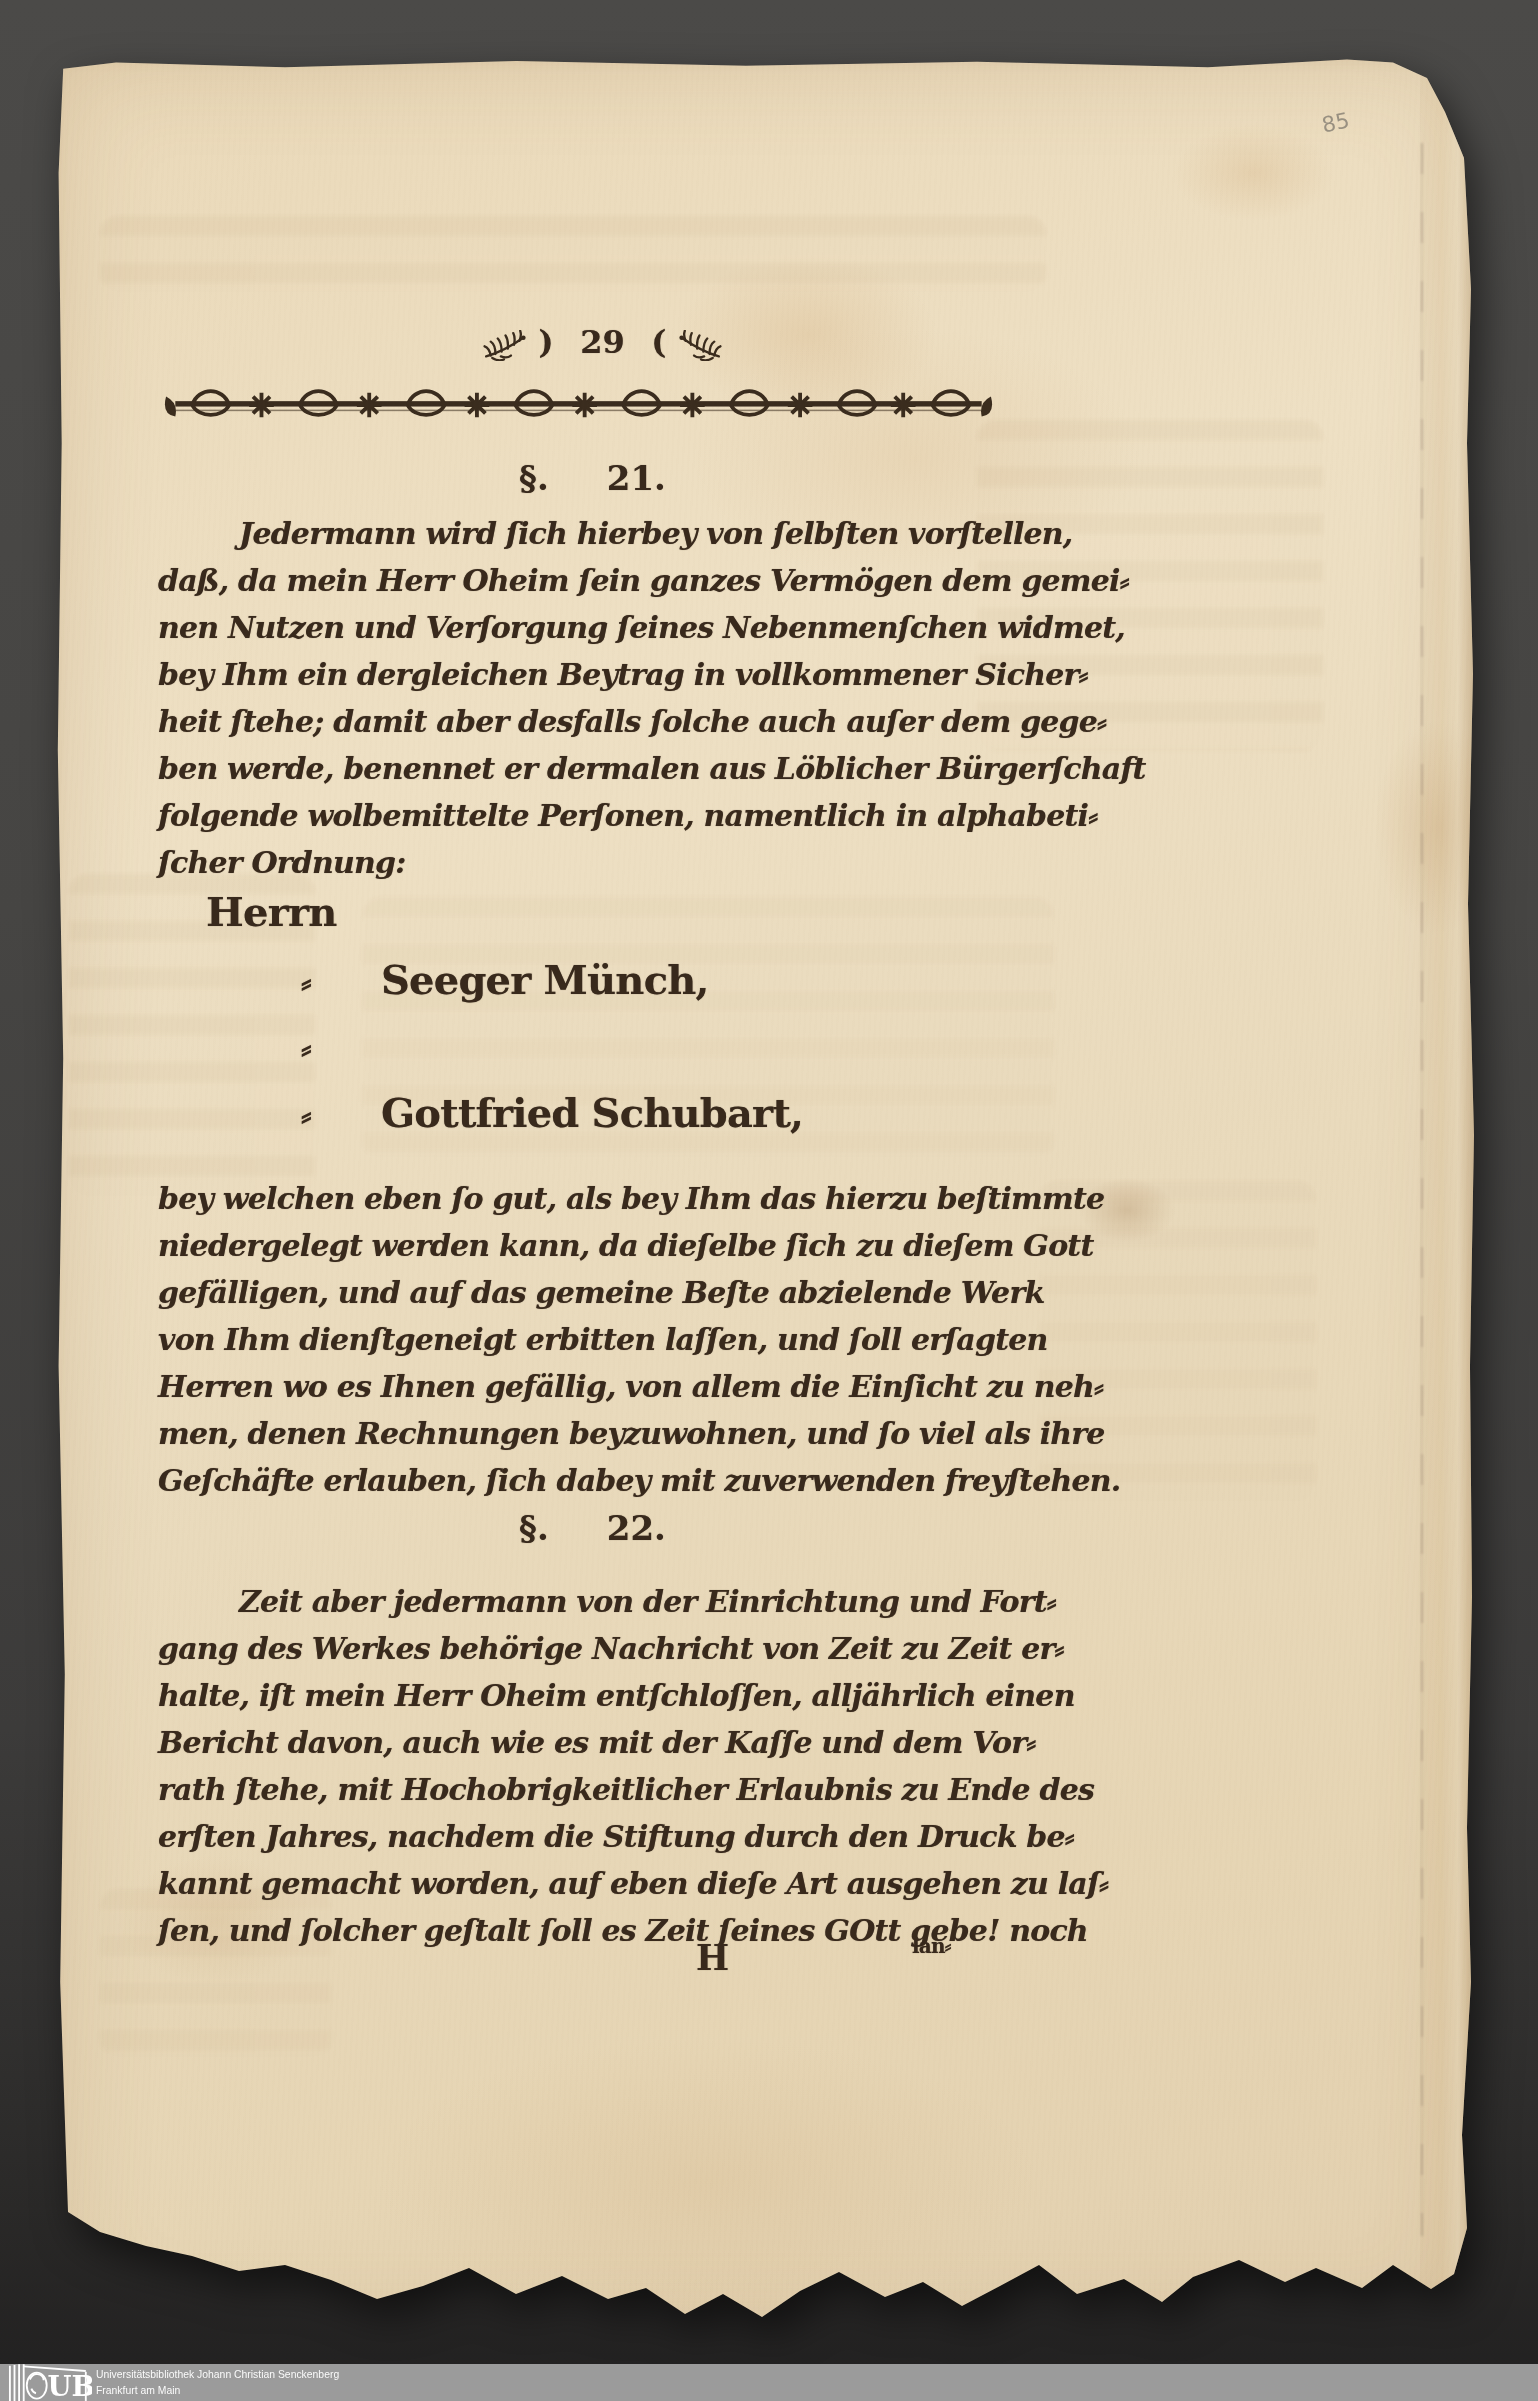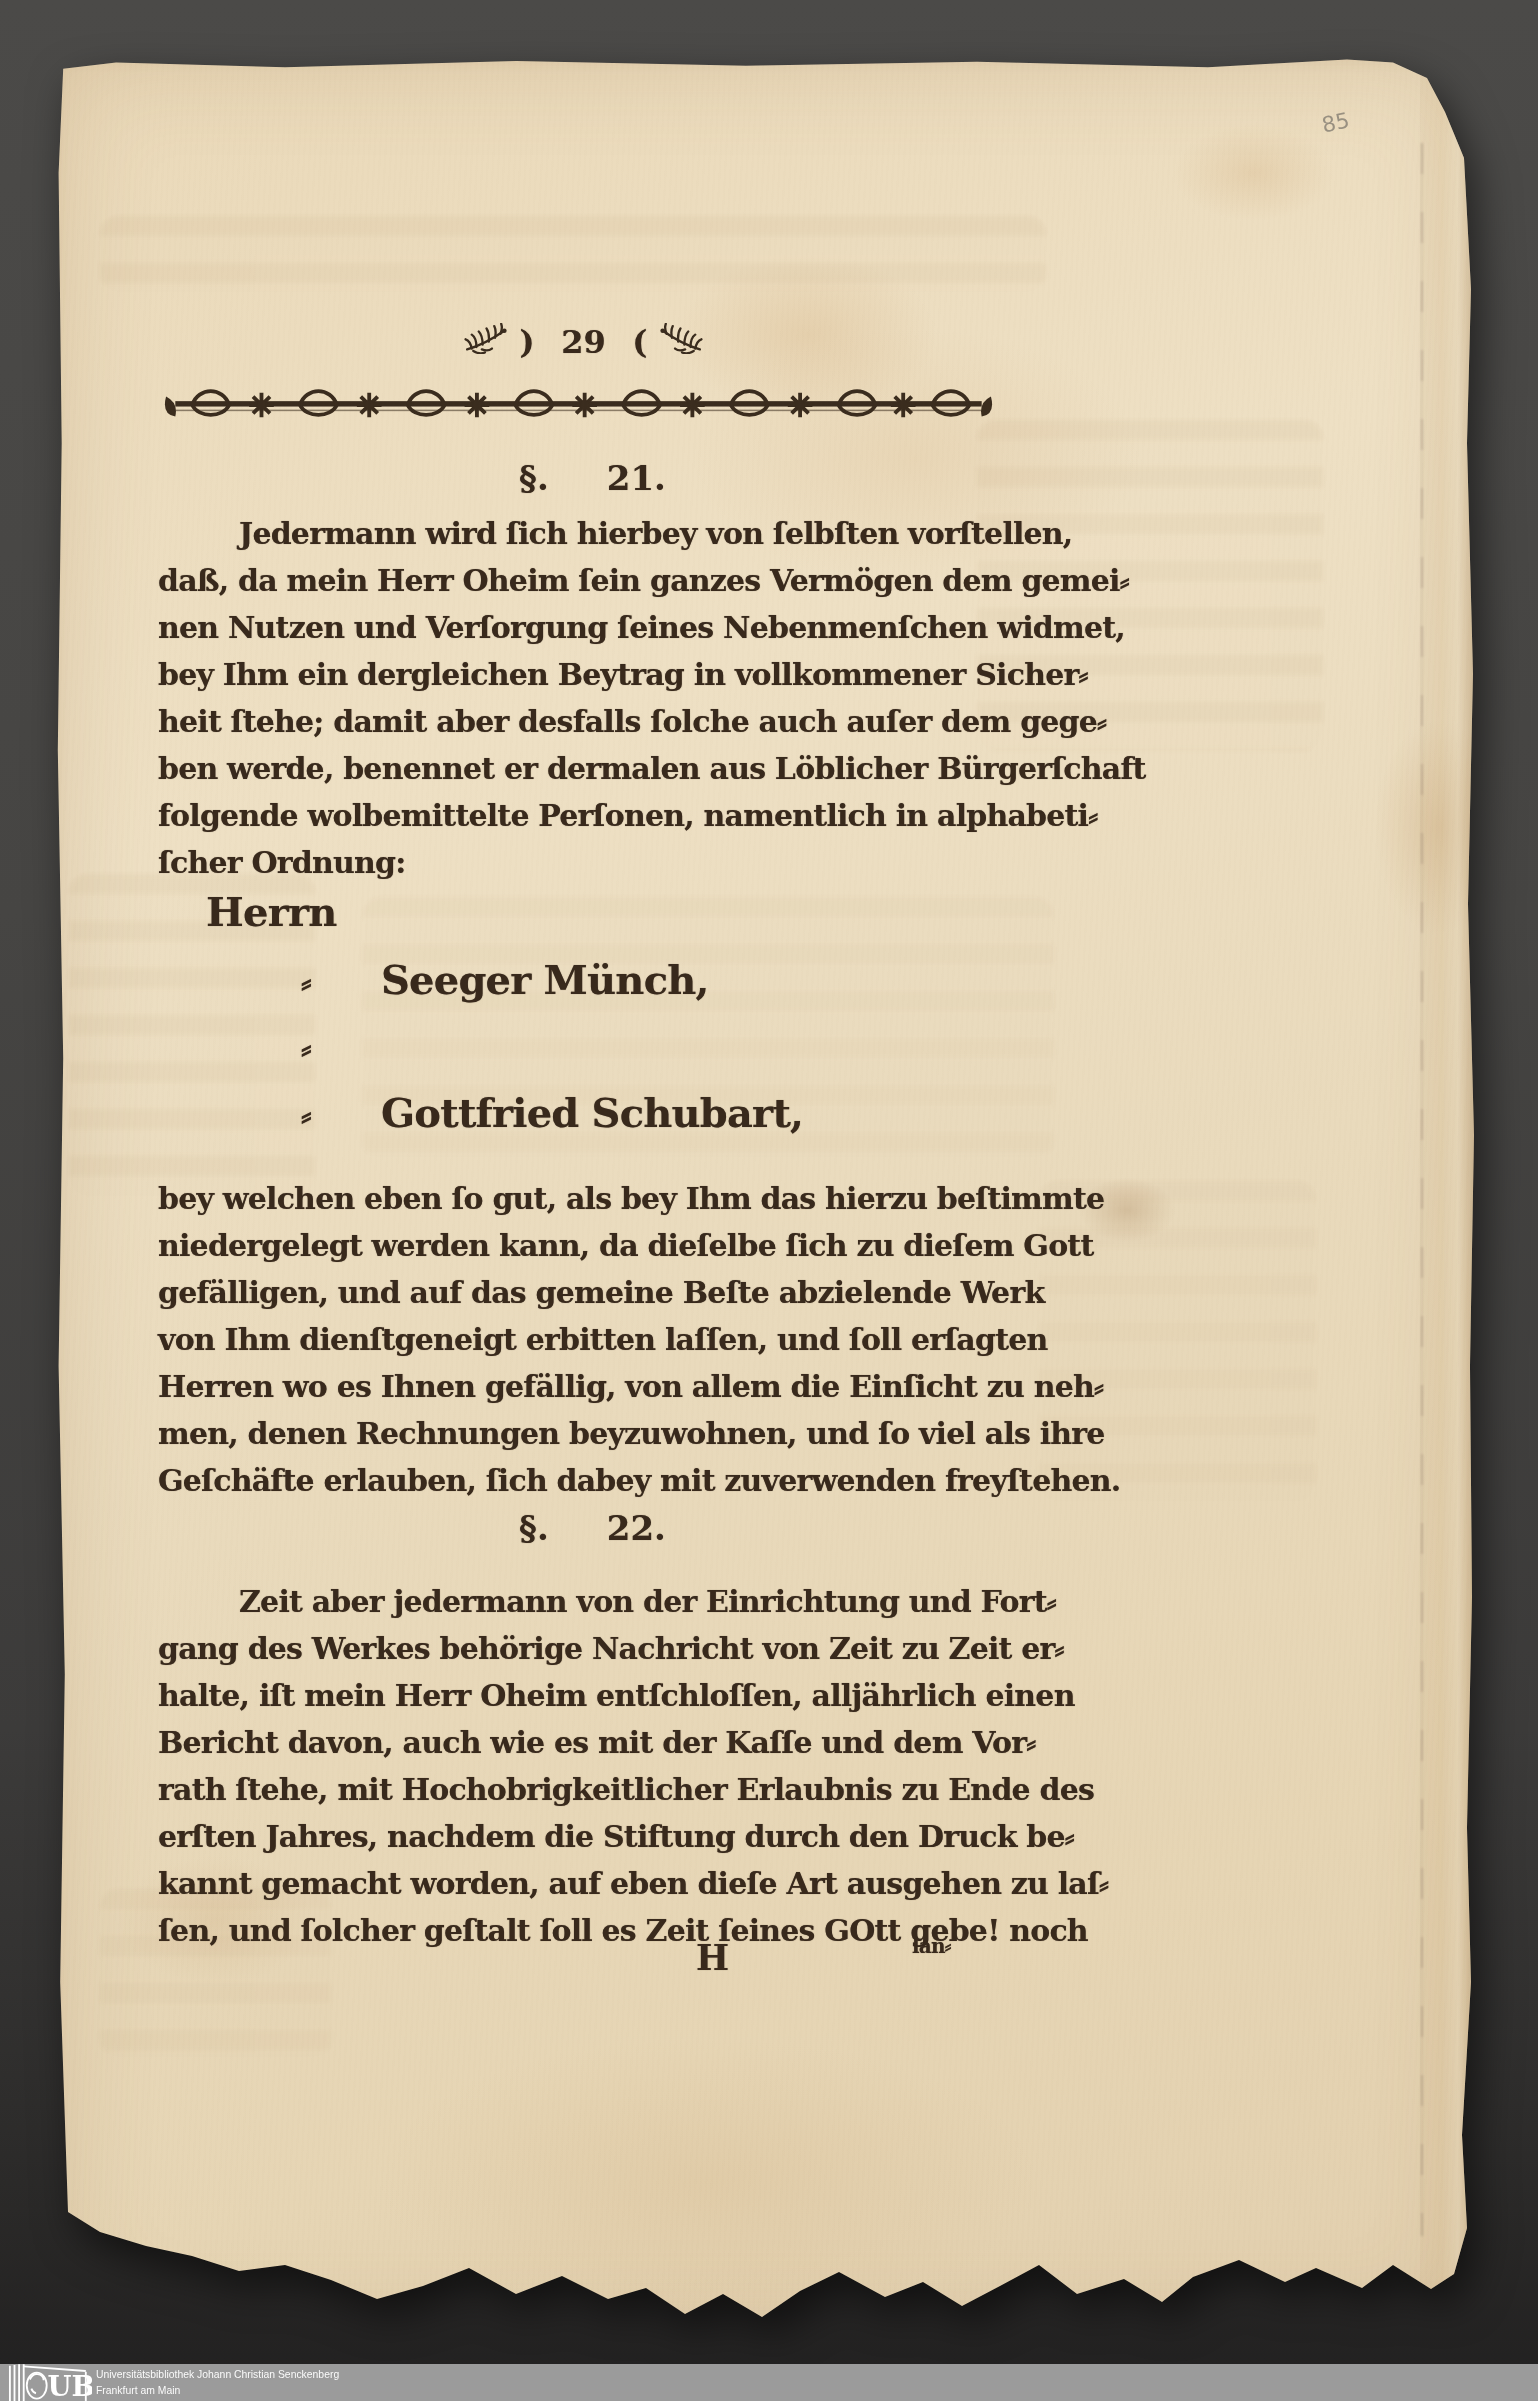--- a/index.html
+++ b/index.html
@@ -35,26 +35,26 @@
   .grain{position:absolute;inset:0;pointer-events:none;opacity:.5;
     background:repeating-linear-gradient(93deg,rgba(120,90,50,0.025) 0 2.3px,transparent 2.3px 5.4px);}
   .curlband{position:absolute;right:0;top:0;width:54px;height:100%;pointer-events:none;
     background:linear-gradient(to right,rgba(160,120,70,0.05),rgba(210,180,130,0.16) 40%,rgba(242,230,202,0.35) 70%,rgba(150,115,70,0.22));}
   .crease{position:absolute;right:51px;top:85px;width:2.3px;height:2093px;filter:blur(0.8px);
     background:repeating-linear-gradient(180deg,rgba(110,100,85,0.30) 0 31px,rgba(110,100,85,0.08) 31px 69px);}
   .ghost{position:absolute;border-radius:18.5px;filter:blur(2.3px);opacity:.32;pointer-events:none;
     background:repeating-linear-gradient(180deg,rgba(150,105,60,0.16) 0 20px,rgba(150,105,60,0.02) 20px 47px);}
   
   .ink{color:#38291c;text-shadow:0 0 0.9px rgba(56,41,28,0.6);}
-  .pghead{position:absolute;left:95px;top:265px;width:869px;display:flex;justify-content:center;
-    align-items:flex-start;gap:11px;font-weight:bold;font-size:32px;word-spacing:15.4px;}
+  .pghead{position:absolute;left:114px;top:265px;width:869px;display:flex;justify-content:center;
+    align-items:flex-end;gap:11px;font-weight:bold;font-size:32px;word-spacing:15.4px;}
   .fern{flex:0 0 auto;}
   .sect{position:absolute;left:104px;width:869px;text-align:center;font-weight:bold;font-size:34px;}
   .sect .num{margin-left:58px;}
-  .para{position:absolute;left:104px;width:869px;}
+  .para{position:absolute;left:104px;width:869px;font-style:italic;}
   .line{position:relative;width:869px;height:47px;font-weight:bold;font-size:30px;line-height:47px;
     letter-spacing:-0.8px;text-align:justify;text-align-last:justify;white-space:nowrap;}
   .line.indent{padding-left:81px;width:789px;}
   .line.nojust{text-align-last:left;}
   .namerow{position:absolute;left:104px;width:869px;height:49px;font-weight:bold;font-size:40px;
     line-height:49px;letter-spacing:-0.8px;}
   .namerow .pfx{position:absolute;left:48px;}
   .namerow .pfx.ditto{left:143px;font-size:32px;top:3.1px;}
   .namerow .nm{position:absolute;left:223px;}
   .sig{position:absolute;left:642px;top:1879px;font-weight:bold;font-size:35px;}

